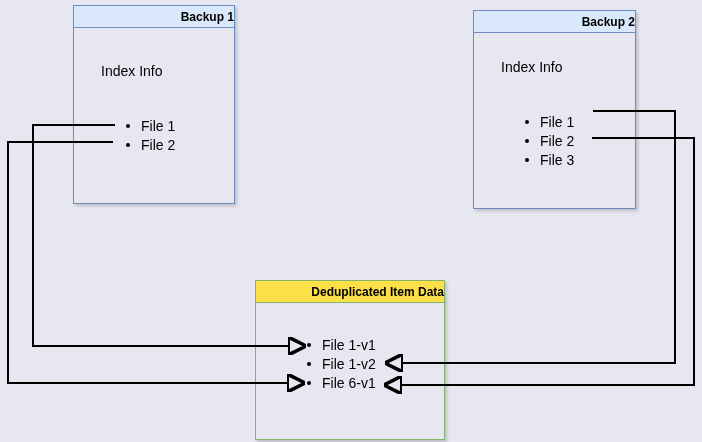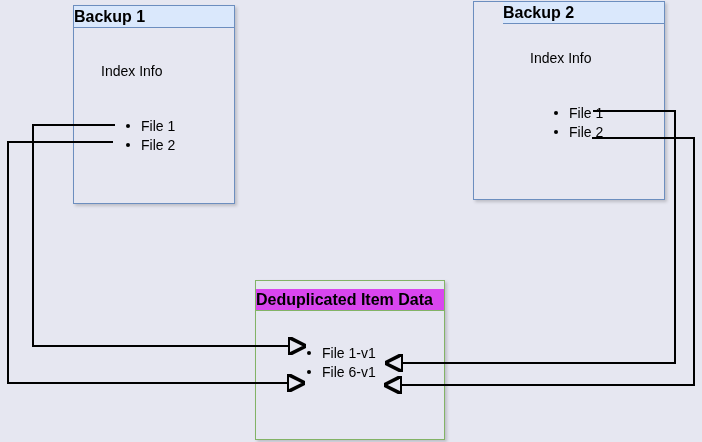--- a/index.html
+++ b/index.html
@@ -17,25 +17,25 @@
     border: 1px solid;
     box-shadow: 2px 2px 3px rgba(0,0,0,0.18);
     background: transparent;
   }
   .node.blue  { border-color: #6c8ebf; }
   .node.green { border-color: #82b366; }
 
   .node-header {
     height: 21px;
     border-bottom: 1px solid;
-    display: flex; align-items: center; justify-content: flex-start;
-    font-size: 16px; font-weight: bold;
+    display: flex; align-items: center; justify-content: flex-end;
+    font-size: 12px; font-weight: bold;
   }
   .blue  .node-header { background: #dae8fc; border-color: #6c8ebf; }
-  .green .node-header { background: #d946ef; border-color: #82b366; margin-top: 8px; }
+  .green .node-header { background: #fde047; border-color: #82b366; }
 
   .node-body { position: relative; width: 100%; }
 
   .body-label {
     position: absolute;
     font-size: 14px;
     line-height: 16px;
     white-space: nowrap;
   }
 
@@ -52,21 +52,21 @@
     margin-right: 11px;
   }
 
   
   #backup1 { left: 73px; top: 5px; width: 160px; height: 197px; }
   #backup1 .body-label { left: 27px; top: 35px; }
   #backup1 .item-list  { top: 88px; }
   #backup1 .item-row   { padding-left: 52px; }
 
   
-  #backup2 { left: 473px; top: 1px; width: 161px; height: 197px; padding-left: 29px; }
+  #backup2 { left: 473px; top: 10px; width: 161px; height: 197px; }
   #backup2 .body-label { left: 27px; top: 26px; }
   #backup2 .item-list  { top: 79px; }
   #backup2 .item-row   { padding-left: 51px; }
 
   
   #dedup { left: 255px; top: 280px; width: 188px; height: 158px; }
   #dedup .item-list { top: 32px; }
   #dedup .item-row  { padding-left: 51px; text-align: center; }
 
   #connector-layer {
@@ -107,33 +107,41 @@
     <div class="body-label">Index Info</div>
     <div class="item-list">
       <div class="item-row">
         <span class="bullet-dot"></span>
         <span>File 1</span>
       </div>
       <div class="item-row">
         <span class="bullet-dot"></span>
         <span>File 2</span>
       </div>
+      <div class="item-row">
+        <span class="bullet-dot"></span>
+        <span>File 3</span>
+      </div>
     </div>
   </div>
 </div>
 
 <div class="node green" id="dedup">
   <div class="node-header">
     <span>Deduplicated Item Data</span>
   </div>
   <div class="node-body">
     <div class="item-list">
       <div class="item-row">
         <span class="bullet-dot"></span>
         <span>File 1-v1</span>
+      </div>
+      <div class="item-row">
+        <span class="bullet-dot"></span>
+        <span>File 1-v2</span>
       </div>
       <div class="item-row">
         <span class="bullet-dot"></span>
         <span>File 6-v1</span>
       </div>
     </div>
   </div>
 </div>
 
 <svg id="connector-layer" viewBox="0 0 702 442" xmlns="http://www.w3.org/2000/svg">

